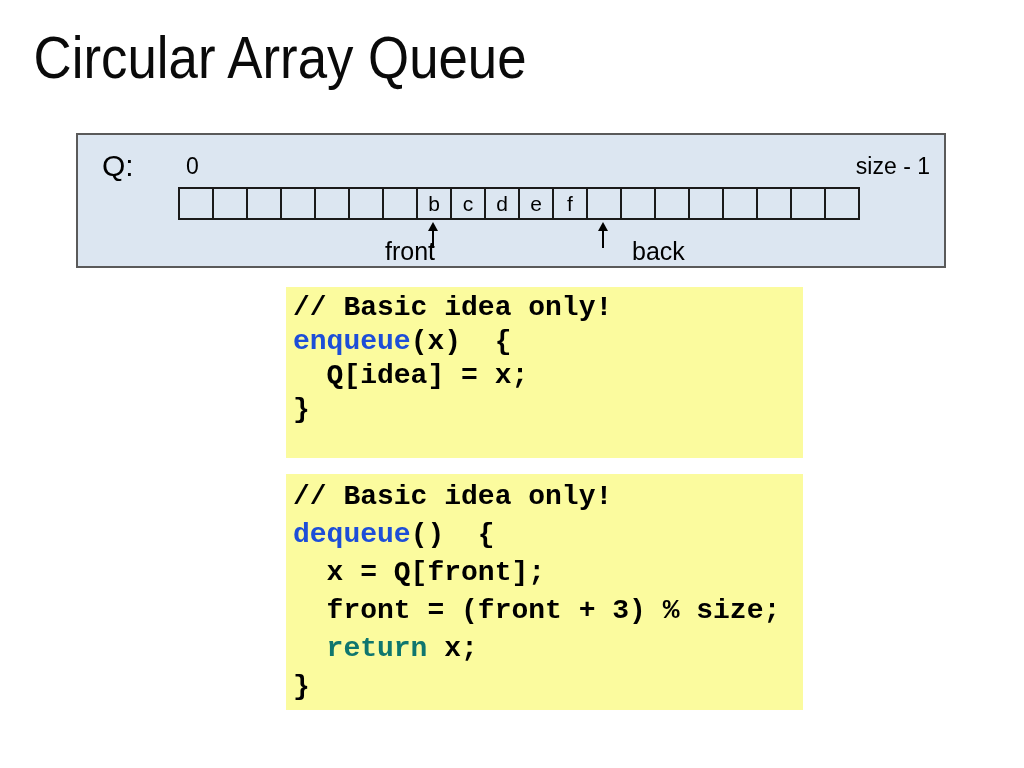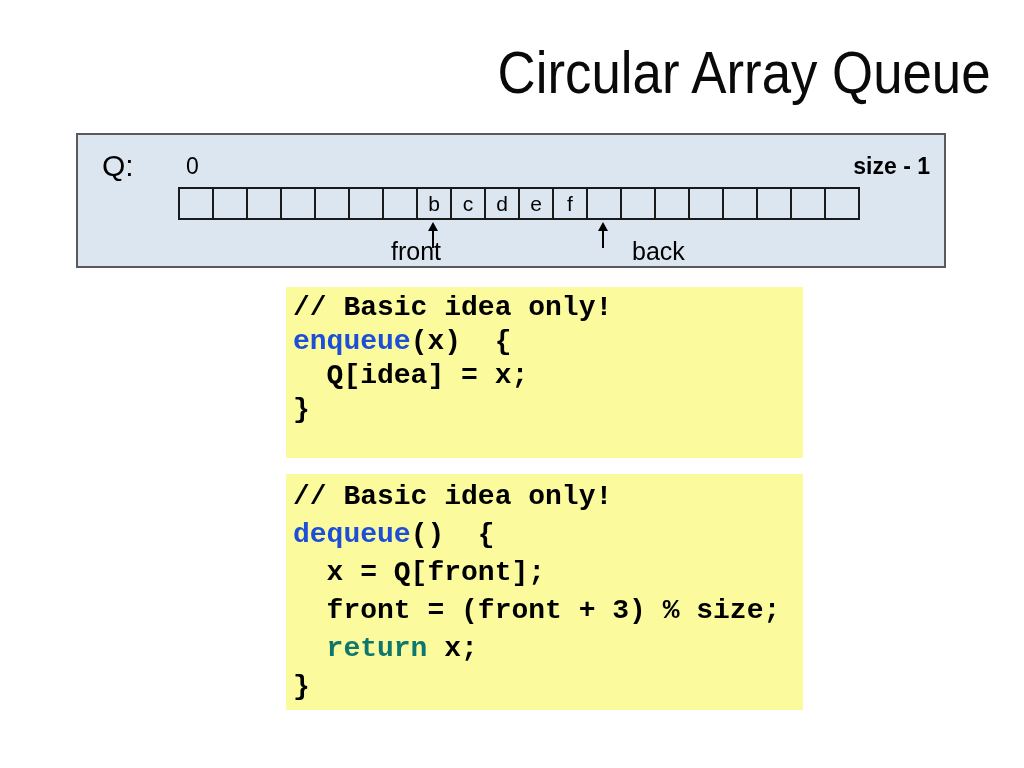--- a/index.html
+++ b/index.html
@@ -9,45 +9,45 @@
     height: 768px;
     background: #ffffff;
     font-family: "Liberation Sans", sans-serif;
     color: #000000;
     overflow: hidden;
   }
 
   
   .title {
     position: absolute;
-    top: 40px;
+    top: 25px;
     left: 0;
     width: 100%;
     margin: 0;
-    text-align: right;
+    text-align: left;
     font-size: 60px;
     font-weight: 400;
     color: #0a0a0a;
     line-height: 1.1;
   }
   .title-inner { display: inline-block; transform: scaleX(0.88); transform-origin: center; }
 
   
   .panel {
     position: absolute;
     left: 76px;
     top: 133px;
     width: 866px;
     height: 131px;
     background: #dce6f1;
     border: 2px solid #5a5a5a;
   }
   .q-label    { position: absolute; left: 24px;  top: 14px; font-size: 30px; line-height: 34px; }
   .idx-start  { position: absolute; left: 108px; top: 18px; font-size: 23px; line-height: 26px; }
-  .idx-end    { position: absolute; right: 14px; top: 18px; font-size: 23px; line-height: 26px; font-weight: bold; }
+  .idx-end    { position: absolute; right: 14px; top: 18px; font-size: 23px; line-height: 26px; }
 
   .array {
     position: absolute;
     left: 100px;
     top: 52px;
     display: flex;
     border: 2px solid #1a1a1a;
     background: transparent;
   }
   .cell {
@@ -65,21 +65,21 @@
     width: 0; height: 0; margin: 0 auto;
     border-left: 5px solid transparent;
     border-right: 5px solid transparent;
     border-bottom: 9px solid #000000;
   }
   .pointer-line { width: 2px; height: 17px; margin: 0 auto; background: #000000; }
   .front-pointer { left: 350px; }
   .back-pointer  { left: 520px; }
 
   .ptr-label { position: absolute; top: 102px; font-size: 25px; line-height: 28px; }
-  .front-label { left: 263px; width: 100px; text-align: right; }
+  .front-label { left: 257px; width: 100px; text-align: right; }
   .back-label  { left: 554px; }
 
   
   .code-box {
     position: absolute;
     left: 286px;
     width: 517px;
     box-sizing: border-box;
     background: #fbfb9e;
     font-family: "Liberation Mono", monospace;

